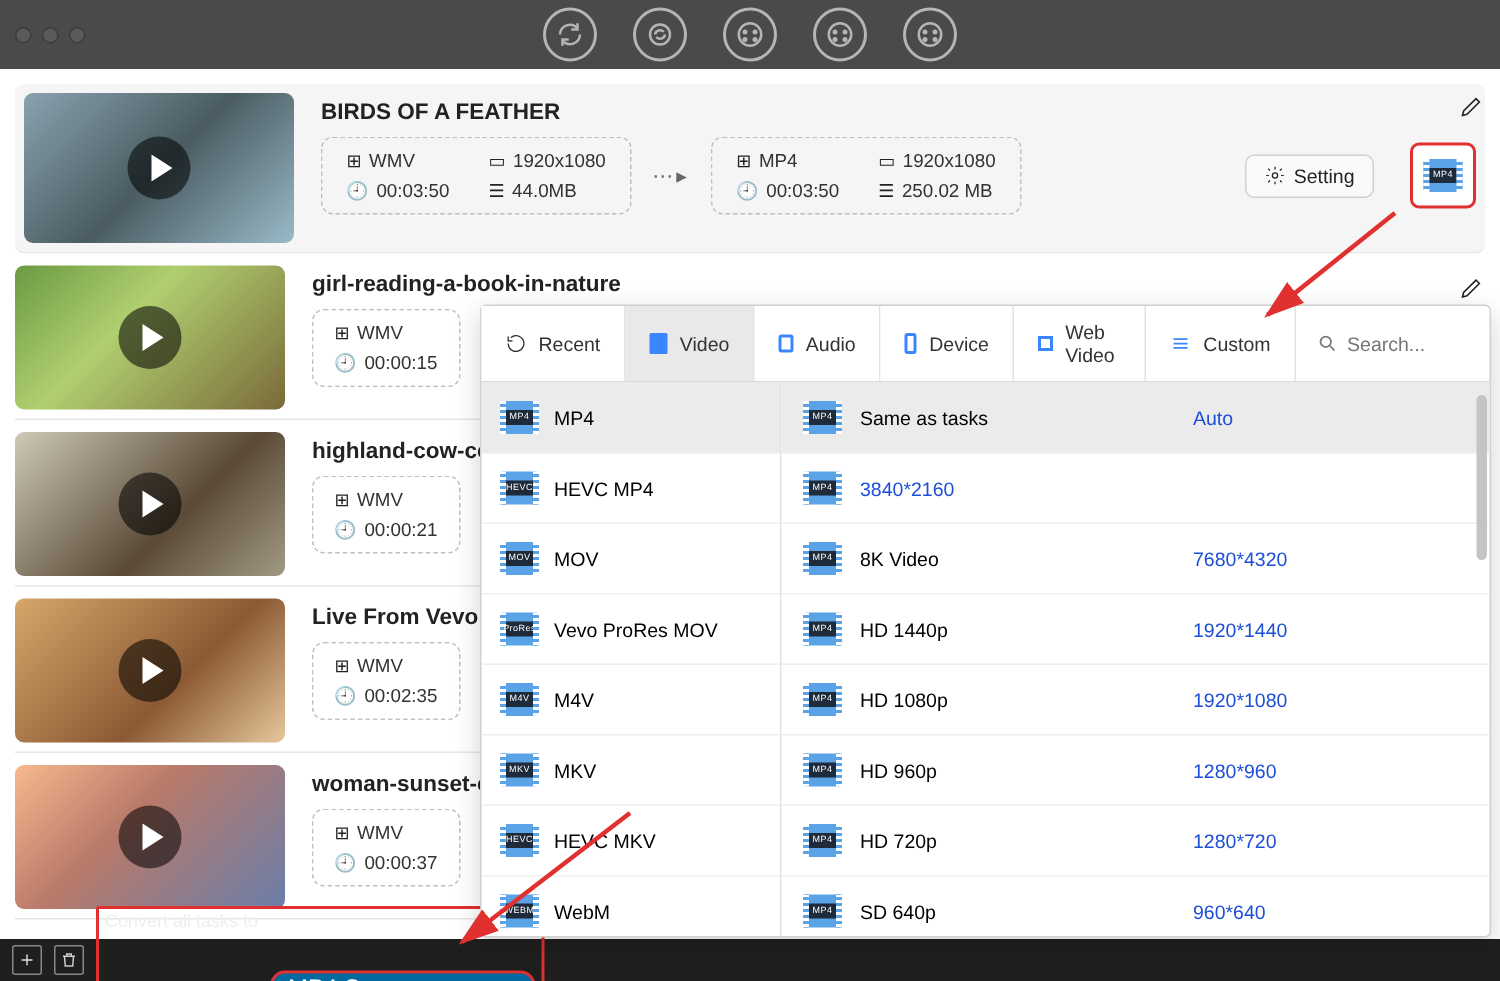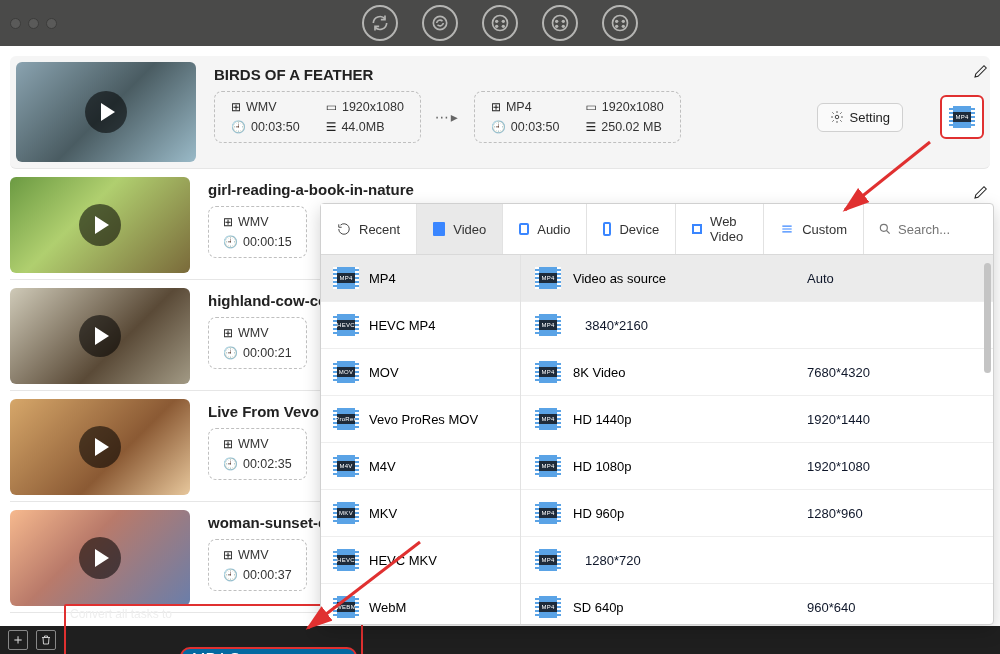--- a/index.html
+++ b/index.html
@@ -26,21 +26,21 @@
   .play:after{content:"";border-left:14px solid #fff;border-top:9px solid transparent;border-bottom:9px solid transparent;margin-left:4px;}
   .task-body { flex:1; padding-left:18px; }
   .title { font-weight:700; font-size:15px; color:#222; margin:4px 0 8px 0;}
   .boxes { display:flex; align-items:center; gap:14px;}
   .info-box { border:1.5px dashed #bfbfbf; border-radius:8px; padding:8px 16px; display:flex; gap:26px; font-size:12.5px; color:#333;}
   .col { display:flex; flex-direction:column; gap:6px;}
   .cell { display:flex; align-items:center; gap:5px; white-space:nowrap;}
   .glyph { font-size:12px; color:#222;}
   .arrow-right { font-size:14px; letter-spacing:2px; color:#666;}
   .edit { width:18px; height:18px; position:absolute; right:0; top:6px; cursor:pointer;}
-  .setting-btn { border:1px solid #d0d0d0; border-radius:6px; padding:6px 12px; display:flex; gap:6px; align-items:center; font-size:13px; color:#222; background:#fafafa; cursor:pointer; margin-left:auto; margin-right:27px;}
+  .setting-btn { border:1px solid #d0d0d0; border-radius:6px; padding:6px 12px; display:flex; gap:6px; align-items:center; font-size:13px; color:#222; background:#fafafa; cursor:pointer; margin-left:auto; margin-right:14px;}
   .mp4-badge { width:44px; height:44px; border:2px solid #e03030; border-radius:6px; display:flex; align-items:center; justify-content:center; background:#fff; cursor:pointer;}
   .first-right { display:flex; align-items:center; margin-left:auto; gap:10px;}
 
   
   .task.compact .thumb{height:96px;}
   .task.compact .info-box{padding:8px 14px;}
 
   
   .th1{background:linear-gradient(135deg,#8aa3b0 0%,#4a5c62 50%,#9abac8 100%);}
   .th2{background:linear-gradient(135deg,#6b9a42 0%,#b0cf6f 40%,#7a6a3a 100%);}
@@ -67,21 +67,21 @@
   .fmt-item { display:flex; align-items:center; gap:10px; padding:12px 12px; font-size:13px; border-bottom:1px solid #eee; cursor:pointer;}
   .fmt-item.sel{ background:#ebebeb;}
   .fmt-ico{ width:26px; height:22px; background:#5aa3e6; border-radius:2px; position:relative; flex:0 0 26px;}
   .fmt-ico:before,.fmt-ico:after{content:"";position:absolute;top:0;bottom:0;width:4px;background:repeating-linear-gradient(#fff 0 2px,#5aa3e6 2px 4px);}
   .fmt-ico:before{left:0} .fmt-ico:after{right:0}
   .fmt-ico .lbl{position:absolute;left:4px;right:4px;top:6px;height:10px;background:#1e2b3a;color:#fff;font-size:6px;display:flex;align-items:center;justify-content:center;letter-spacing:.3px;}
   .preset-col{ flex:1; overflow-y:auto; position:relative;}
   .preset-item{ display:flex; align-items:center; padding:12px 14px; border-bottom:1px solid #eee; font-size:13px; cursor:pointer; gap:12px;}
   .preset-item.sel{ background:#ebebeb;}
   .preset-name{ flex:0 0 210px;}
-  .preset-res{ color:#0f172a;margin-left:12px;}
+  .preset-res{ color:#1d4ed8;}
 
   
   .vscroll{ position:absolute; right:2px; top:8px; width:7px; height:110px; background:#c4c4c4; border-radius:4px;}
 
   
   .arrow { position:absolute; z-index:40; pointer-events:none;}
   .arrow svg{overflow:visible;}
 
   
   .bottombar { position:absolute; left:0; right:0; bottom:0; height:28px; background:#1f1f1f; display:flex; align-items:center; padding:0 8px; gap:8px; font-size:12px; color:#ddd;}
@@ -406,21 +406,21 @@
           </div>
           <span>WebM</span>
         </div>
       </div>
     <div class="preset-col" id="preset-list">
       <div class="vscroll"></div>
     <div class="preset-item sel">
           <div class="fmt-ico">
             <span class="lbl">MP4</span>
           </div>
-          <span class="preset-name">Video as source</span>
+          <span class="preset-name">Same as tasks</span>
           <span class="preset-res">Auto</span>
         </div>
         <div class="preset-item">
           <div class="fmt-ico">
             <span class="lbl">MP4</span>
           </div>
           <span class="preset-res">3840*2160</span>
         </div>
         <div class="preset-item">
           <div class="fmt-ico">
@@ -447,20 +447,21 @@
           <div class="fmt-ico">
             <span class="lbl">MP4</span>
           </div>
           <span class="preset-name">HD 960p</span>
           <span class="preset-res">1280*960</span>
         </div>
         <div class="preset-item">
           <div class="fmt-ico">
             <span class="lbl">MP4</span>
           </div>
+          <span class="preset-name">HD 720p</span>
           <span class="preset-res">1280*720</span>
         </div>
         <div class="preset-item">
           <div class="fmt-ico">
             <span class="lbl">MP4</span>
           </div>
           <span class="preset-name">SD 640p</span>
           <span class="preset-res">960*640</span>
         </div>
       </div>

